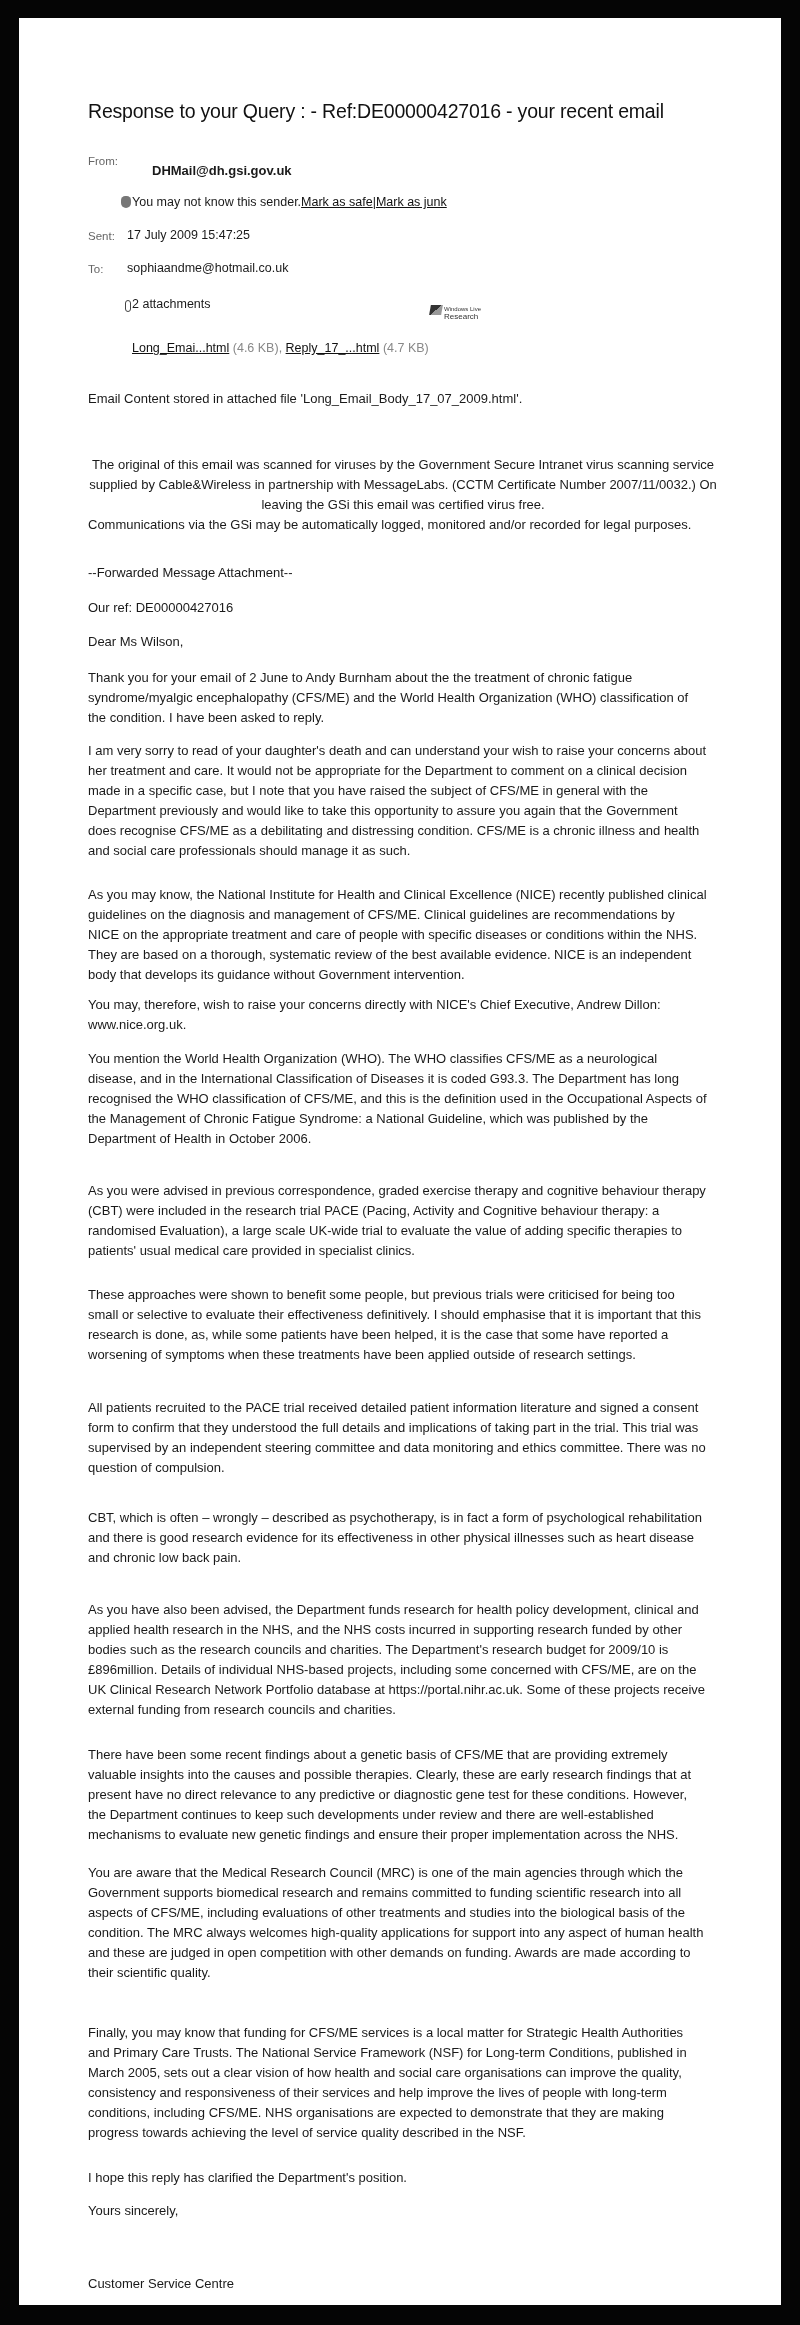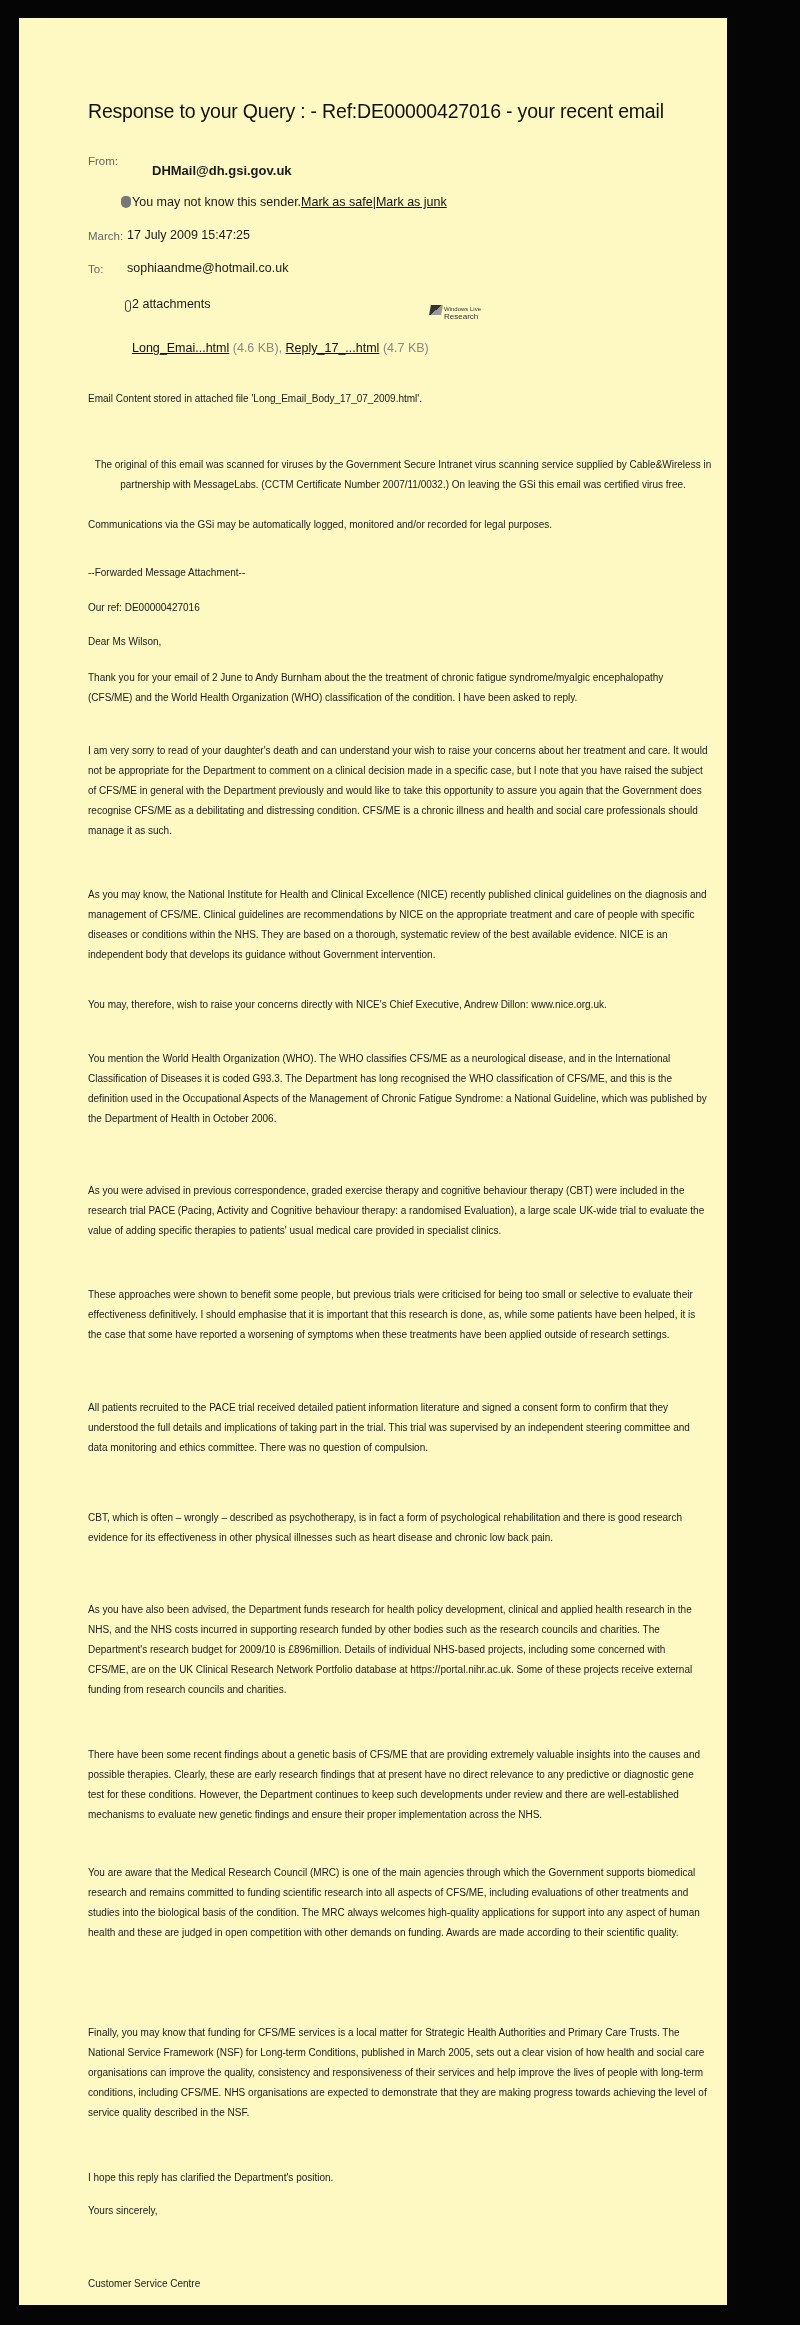--- a/index.html
+++ b/index.html
@@ -2,58 +2,58 @@
 <html><head>
 <meta charset="utf-8">
 <style>
   html, body { margin: 0; padding: 0; }
   body {
     width: 800px; height: 2325px; background: #050505;
     position: relative; overflow: hidden;
     font-family: "Liberation Sans", sans-serif; color: #1a1a1a;
   }
   .page {
-    position: absolute; left: 19px; top: 18px; width: 708px; height: 2287px;
-    background: #fef9c3;
+    position: absolute; left: 19px; top: 18px; width: 762px; height: 2287px;
+    background: #ffffff;
   }
   .subject {
     position: absolute; left: 69px; top: 82px; font-size: 19.5px; color: #111;
     letter-spacing: -0.2px; white-space: nowrap;
   }
   .hdr-label { position: absolute; font-size: 11.5px; color: #666; }
   .hdr-val { position: absolute; font-size: 12.5px; color: #1a1a1a; white-space: nowrap; }
   .from-val { font-weight: bold; font-size: 13px; }
   .warn { position: absolute; left: 102px; top: 177px; font-size: 12.5px; white-space: nowrap; }
   .warn a, .attach-links a { color: #111; text-decoration: underline; cursor: pointer; }
   .shield { display: inline-block; width: 10px; height: 12px; background: #777; border-radius: 5px 5px 6px 6px; vertical-align: -2px; margin-right: 1px; }
   .clip { display: inline-block; width: 6px; height: 12px; border: 1.5px solid #444; border-radius: 4px; vertical-align: -4px; margin-right: 1px; box-sizing: border-box; }
   .onecare { position: absolute; left: 411px; top: 287px; font-size: 8px; line-height: 8px; color: #333; }
   .onecare .logo { display: inline-block; width: 12px; height: 10px; background: linear-gradient(135deg,#333 50%,#999 50%); vertical-align: -2px; margin-right: 2px; transform: skewX(-10deg); }
   .onecare .small { font-size: 6px; }
   .attach-links { position: absolute; left: 113px; top: 323px; font-size: 12.5px; white-space: nowrap; }
   .size { color: #888; }
   .p {
-    position: absolute; left: 69px; width: 620px; font-size: 10px; line-height: 20px;
+    position: absolute; left: 69px; width: 620px; font-size: 13px; line-height: 20px;
     color: #1a1a1a; margin: 0;
   }
 </style>
 </head>
 <body>
 
 <div class="page">
   <div class="subject">Response to your Query : - Ref:DE00000427016 - your recent email</div>
 
   <span class="hdr-label" style="left:69px;top:137px;">From:</span>
   <span class="hdr-val from-val" style="left:133px;top:145px;">DHMail@dh.gsi.gov.uk</span>
 
   <div class="warn">
     <span class="shield"></span><span>You may not know this sender.</span><a>Mark as safe</a><span>|</span><a>Mark as junk</a>
   </div>
 
-  <span class="hdr-label" style="left:69px;top:212px;">March:</span>
+  <span class="hdr-label" style="left:69px;top:212px;">Sent:</span>
   <span class="hdr-val" style="left:108px;top:210px;">17 July 2009 15:47:25</span>
 
   <span class="hdr-label" style="left:69px;top:245px;">To:</span>
   <span class="hdr-val" style="left:108px;top:243px;">sophiaandme@hotmail.co.uk</span>
 
   <span class="hdr-val" style="left:106px;top:279px;"><span class="clip"></span><span>2 attachments</span></span>
 
   <div class="onecare">
     <span class="logo"></span><span style="display:inline-block;vertical-align:top;"><span class="small">Windows Live</span><br><span>Research</span></span>
   </div>

